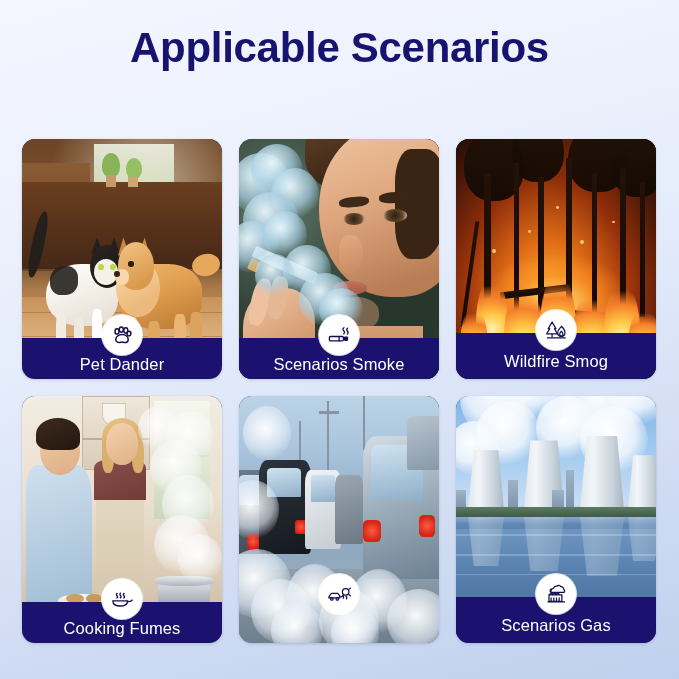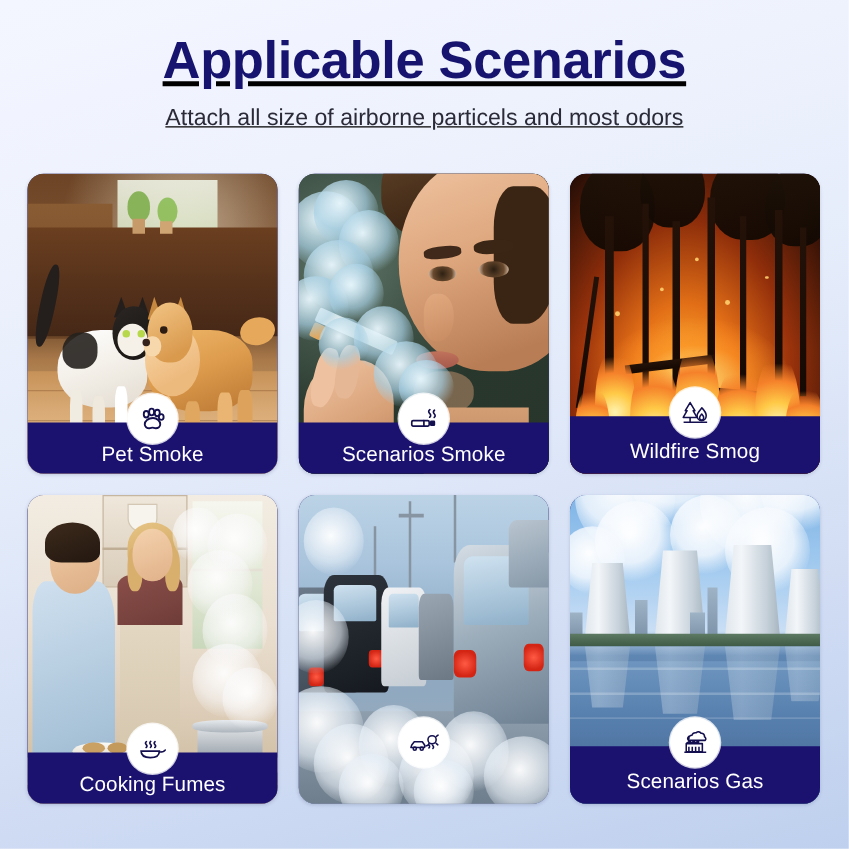--- a/index.html
+++ b/index.html
@@ -18,21 +18,20 @@
     position: relative;
     width: 679px;
     height: 679px;
     box-sizing: border-box;
   }
 
   
   .header {
     padding-top: 26px;
     text-align: center;
-    text-decoration: underline;
   }
   .title {
     font-size: 42px;
     font-weight: 700;
     color: #16146e;
     letter-spacing: -0.3px;
     line-height: 1.06;
     margin: 0;
   }
   .subtitle {
@@ -311,21 +310,20 @@
   .shore { left:0; top:45%; width:100%; height:4%;
     background: linear-gradient(180deg,#5d7a63 0%,#3f5a46 100%); }
 </style>
 </head>
 <body>
 
 <div class="page">
 
   <div class="header">
     <h1 class="title">Applicable Scenarios</h1>
-    <p class="subtitle">Attach all size of airborne particels and most odors</p>
   </div>
 
   <div class="grid">
 
     <div class="card row1">
       <div class="card-photo">
         <div class="scene pet-bg">
           <div class="sh pet-cab2"></div>
           <div class="sh pet-window"></div>
           <div class="sh pet-cabinet"></div>
@@ -366,21 +364,21 @@
       </div>
       <div class="icon-badge">
         <svg width="24" height="24" viewBox="0 0 24 24" fill="none" stroke="#14104f" stroke-width="1.5">
           <ellipse cx="7" cy="8.4" rx="2" ry="2.6"></ellipse>
           <ellipse cx="11.3" cy="6.6" rx="2" ry="2.7"></ellipse>
           <ellipse cx="15.8" cy="7.4" rx="2" ry="2.6"></ellipse>
           <ellipse cx="19" cy="10.6" rx="1.9" ry="2.3"></ellipse>
           <path d="M12.4 11.4c3.4 0 5.8 2.5 5.8 5 0 2-1.7 3.2-3.6 3.2-1.3 0-1.7-.5-2.6-.5s-1.3.5-2.6.5c-1.9 0-3.6-1.2-3.6-3.2 0-2.5 2.6-5 6.6-5z"></path>
         </svg>
       </div>
-      <div class="card-label">Pet Smoke</div>
+      <div class="card-label">Pet Dander</div>
     </div>
 
     <div class="card row1">
       <div class="card-photo">
         <div class="scene smoke-bg">
           <div class="sh face-hair"></div>
           <div class="sh face-head"></div>
           <div class="sh face-hairb"></div>
           <div class="sh face-brow1"></div>
             <div class="sh face-brow2"></div>

